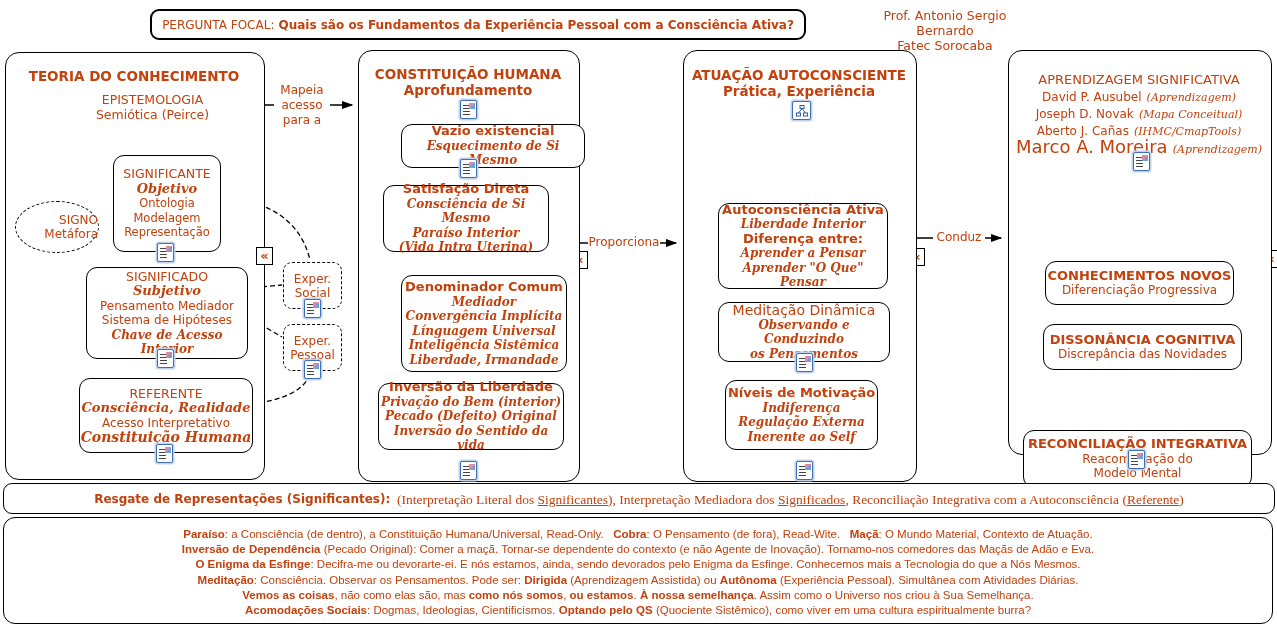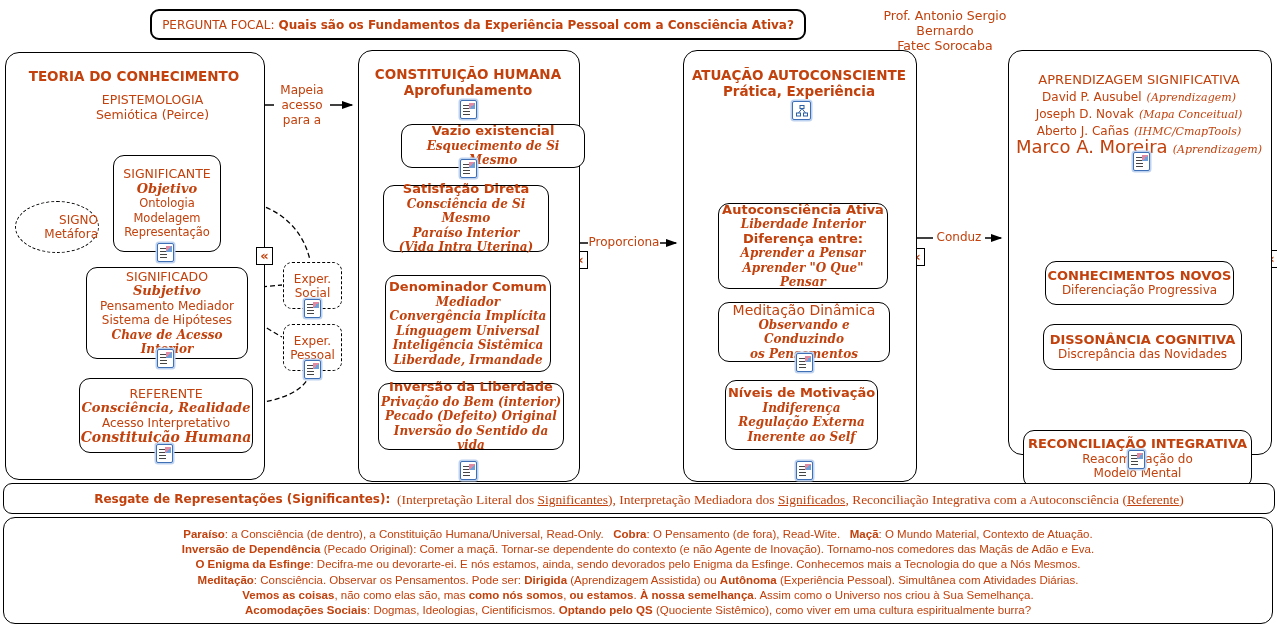--- a/index.html
+++ b/index.html
@@ -168,21 +168,21 @@
   </div>
   <span class="ri" style="left:460px;top:159px;"></span>
 
   <div class="node" style="left:383px;top:185px;width:164px;height:65px;">
     <div class="nt">Satisfação Direta</div>
     <div class="sc">Consciência de Si Mesmo</div>
     <div class="sc">Paraíso Interior</div>
     <div class="sc">(Vida Intra Uterina)</div>
   </div>
 
-  <div class="node" style="left:385px;top:275px;width:164px;height:95px;">
+  <div class="node" style="left:401px;top:275px;width:164px;height:95px;">
     <div class="nt">Denominador Comum</div>
     <div class="sc">Mediador</div>
     <div class="sc">Convergência Implícita</div>
     <div class="sc">Línguagem Universal</div>
     <div class="sc">Inteligência Sistêmica</div>
     <div class="sc">Liberdade, Irmandade</div>
   </div>
 
   <div class="node" style="left:378px;top:383px;width:184px;height:65px;">
     <div class="nt">Inversão da Liberdade</div>

